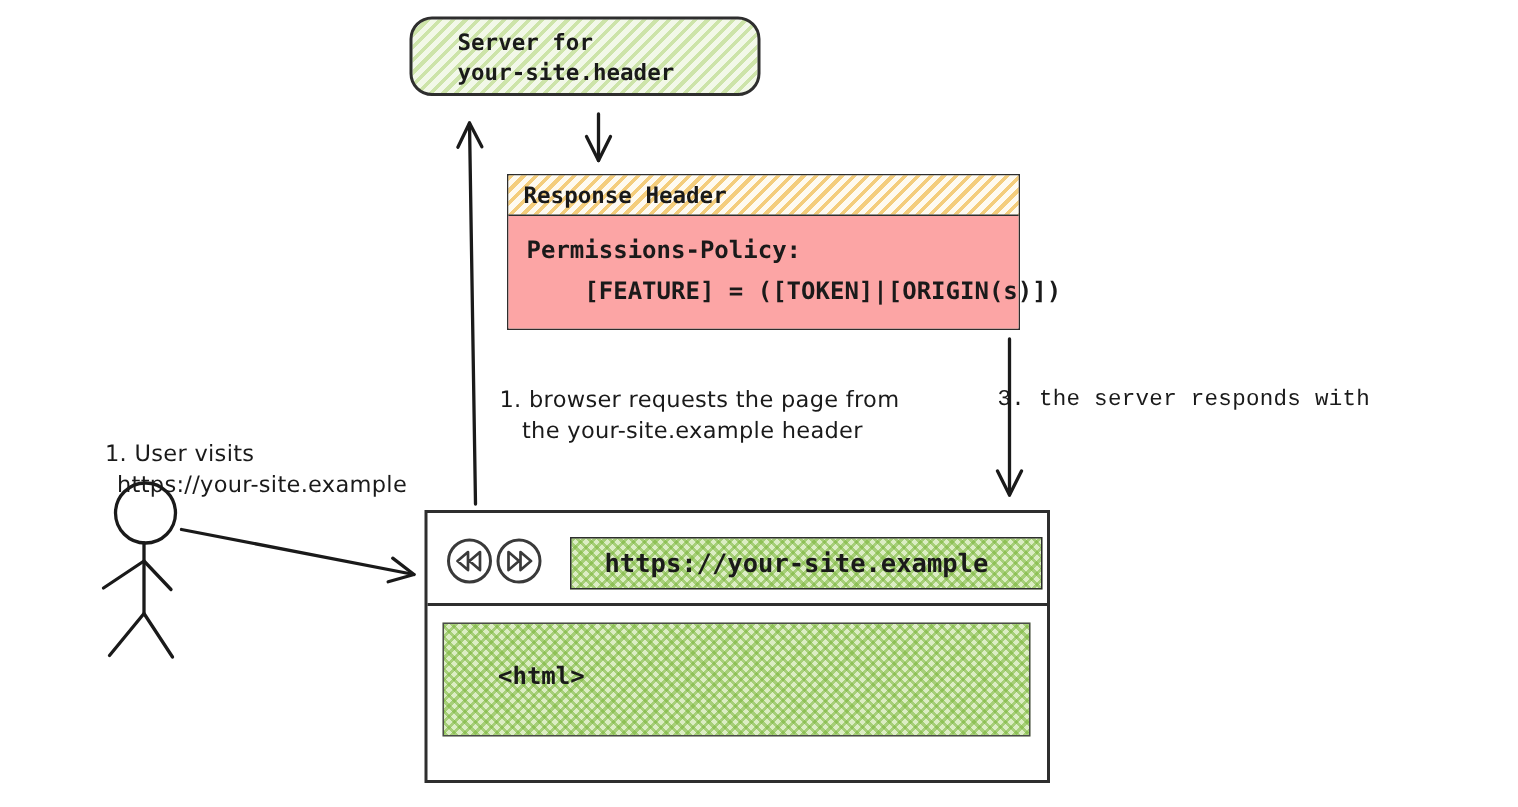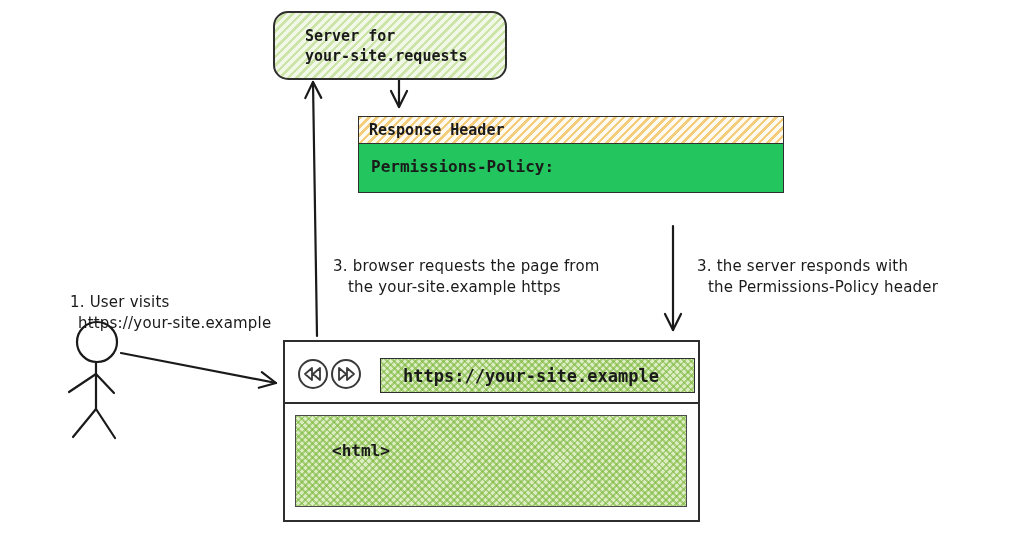--- a/index.html
+++ b/index.html
@@ -4,58 +4,58 @@
 <style>
   html,body{margin:0;padding:0;background:#fff;}
   .canvas{position:relative;width:1012px;height:538px;background:#ffffff;overflow:hidden;
           font-family:"DejaVu Sans",sans-serif;color:#1a1a1a;}
   .overlay{position:absolute;left:0;top:0;pointer-events:none;}
   .stroke{fill:none;stroke:#1a1a1a;stroke-width:2.2;stroke-linecap:round;stroke-linejoin:round;}
 
   .mono{font-family:"DejaVu Sans Mono",monospace;font-weight:bold;white-space:pre;}
 
   
-  .server-box{position:absolute;left:273px;top:11px;width:234px;height:69px;box-sizing:border-box;
+  .server-box{position:absolute;left:273px;top:11px;width:234px;height:53px;box-sizing:border-box;
       border:2px solid #2e2e2e;border-radius:15px;
       background:repeating-linear-gradient(135deg,#cde4a9 0 2.5px,#f2f8e8 2.5px 6px);
       display:flex;flex-direction:column;justify-content:center;padding-left:30px;
       font-size:15px;line-height:20px;}
 
   
-  .resp-box{position:absolute;left:358px;top:116px;width:426px;box-sizing:border-box;
+  .resp-box{position:absolute;left:338px;top:116px;width:342px;box-sizing:border-box;
       border:1.8px solid #2e2e2e;background:#fffdf8;}
   .resp-title{height:27px;border-bottom:1.8px solid #2e2e2e;box-sizing:border-box;
       background:repeating-linear-gradient(135deg,#f4cd7c 0 2.5px,#fefaf0 2.5px 6px);
       display:flex;align-items:center;padding-left:10px;font-size:15px;}
-  .resp-body{padding:9px 12px 12px 12px;font-size:16px;line-height:27px;background:#22c55e;}
+  .resp-body{padding:9px 12px 12px 12px;font-size:16px;line-height:27px;background:#fca5a5;}
 
   
   .step{position:absolute;font-size:15px;line-height:21px;letter-spacing:.2px;}
   .step1{left:70px;top:256px;margin-top:36px;}
   .step2{left:333px;top:256px;}
-  .step3{left:697px;top:256px;}
+  .step3{left:665px;top:256px;font-family:Liberation Mono, monospace;}
   .step1 .l2{margin-left:8px;}
   .step2 .l2{margin-left:15px;}
   .step3 .l2{margin-left:11px;}
 
   
   .browser{position:absolute;left:283px;top:340px;width:417px;height:182px;box-sizing:border-box;
       border:2px solid #2e2e2e;background:#fff;}
   .toolbar{position:absolute;left:0;top:0;width:100%;height:62px;box-sizing:border-box;
       border-bottom:2px solid #2e2e2e;}
   .nav-btn{position:absolute;top:16px;width:32px;height:32px;}
   .nav-btn.back{left:12px;}
   .nav-btn.fwd{left:45px;}
   .crosshatch{background-color:#dcedc4;
       background-image:
         repeating-linear-gradient(45deg,rgba(122,182,58,.55) 0 2px,rgba(122,182,58,0) 2px 5px),
         repeating-linear-gradient(135deg,rgba(122,182,58,.55) 0 2px,rgba(122,182,58,0) 2px 5px);}
   .url-bar{position:absolute;left:95px;top:16px;width:315px;height:35px;box-sizing:border-box;
       border:1.8px solid #2e2e2e;display:flex;align-items:center;padding-left:22px;font-size:17px;}
-  .content-box{position:absolute;left:10px;top:73px;width:392px;height:92px;box-sizing:border-box;
+  .content-box{position:absolute;left:10px;top:73px;width:392px;height:76px;box-sizing:border-box;
       border:1.8px solid #4a4a4a;padding:23px 0 0 36px;font-size:16px;line-height:23px;}
 </style>
 </head>
 <body>
 
 <div class="canvas">
 
   <svg class="overlay" width="1012" height="538" viewBox="0 0 1012 538">
     <defs>
       <marker id="vhead" markerUnits="userSpaceOnUse" markerWidth="26" markerHeight="26" refX="20" refY="13" orient="auto">
@@ -71,41 +71,41 @@
     </g>
 
     <path class="stroke" d="M121 353 L276 383" marker-end="url(#vhead)"></path>
     <path class="stroke" d="M317 336 L313 82" marker-end="url(#vhead)"></path>
     <path class="stroke" d="M399 76 L399 107" marker-end="url(#vhead)"></path>
     <path class="stroke" d="M673 226 L673 330" marker-end="url(#vhead)"></path>
   </svg>
 
   <div class="server-box">
     <div class="mono">Server for</div>
-    <div class="mono">your-site.requests</div>
+    <div class="mono">your-site.header</div>
   </div>
 
   <div class="resp-box">
     <div class="resp-title mono">Response Header</div>
     <div class="resp-body">
       <div class="mono">Permissions-Policy:</div>
+      <div class="mono">    [FEATURE] = ([TOKEN]|[ORIGIN(s)])</div>
     </div>
   </div>
 
   <div class="step step1">
     <div class="l1">1. User visits</div>
     <div class="l2">https://your-site.example</div>
   </div>
   <div class="step step2">
-    <div class="l1">3. browser requests the page from</div>
-    <div class="l2">the your-site.example https</div>
+    <div class="l1">1. browser requests the page from</div>
+    <div class="l2">the your-site.example header</div>
   </div>
   <div class="step step3">
     <div class="l1">3. the server responds with</div>
-    <div class="l2">the Permissions-Policy header</div>
   </div>
 
   <div class="browser">
     <div class="toolbar">
       <span class="nav-btn back">
         <svg width="32" height="32" viewBox="0 0 32 32">
           <circle cx="16" cy="16" r="14" fill="none" stroke="#3a3a3a" stroke-width="2"></circle>
           <path d="M15 10 L8 16 L15 22 Z M23 10 L16 16 L23 22 Z" fill="none" stroke="#3a3a3a" stroke-width="1.8" stroke-linejoin="round"></path>
         </svg>
       </span>

